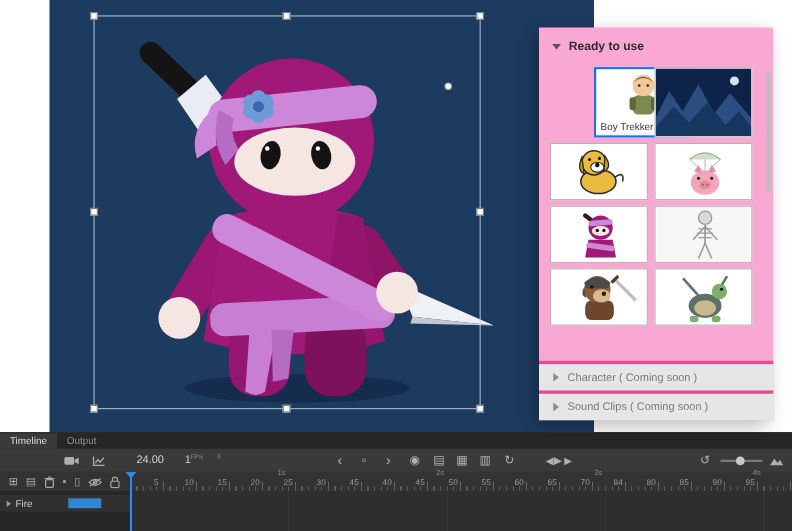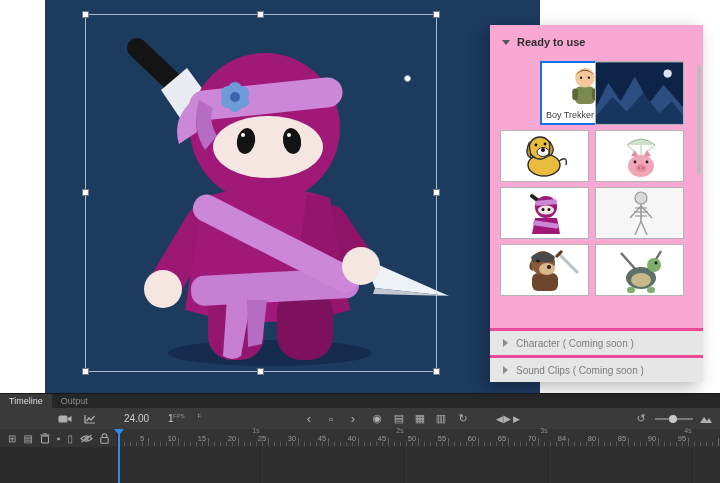--- a/index.html
+++ b/index.html
@@ -420,19 +420,26 @@
       <span class="ticon">
         <svg width="9" height="11" viewBox="0 0 9 11">
             <rect x="0.8" y="4.5" width="7.4" height="5.8" rx="1"></rect>
             <path d="M2.2 4.5 V3 a2.3 2.3 0 0 1 4.6 0 V4.5"></path>
           </svg>
       </span>
     </div>
 
     <div class="track-area">
       <div class="track-frames-bg"></div>
+      <div class="track-header-col">
+        <div class="track-row">
+          <span class="track-chev"></span>
+          <span>Fire</span>
+          <span class="track-bar"></span>
+        </div>
+      </div>
     </div>
 
     <div class="playhead-cap"></div>
     <div class="playhead"></div>
   </div>
 
 </div>
 
 </body></html>

